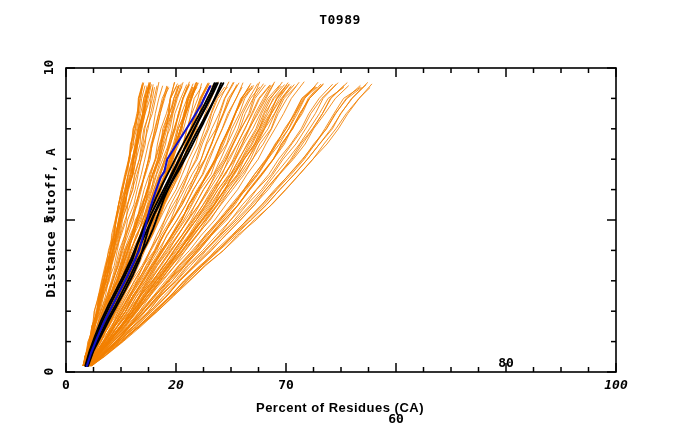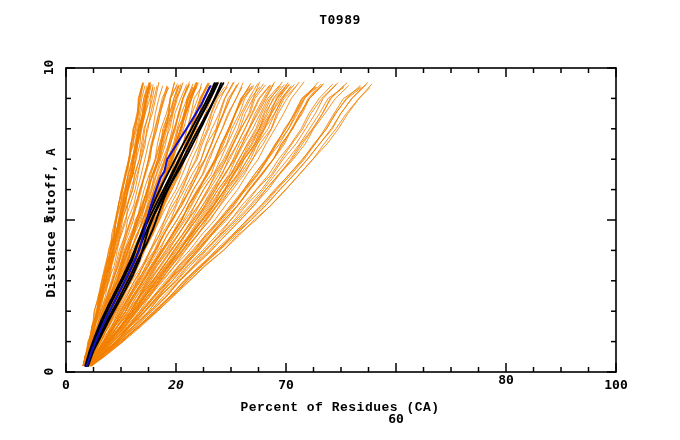--- a/index.html
+++ b/index.html
@@ -32,21 +32,21 @@
     font-weight: bold;
     color: #000000;
     letter-spacing: 0.5px;
   }
   .xlabel {
     position: absolute;
     left: 0;
     top: 400px;
     width: 680px;
     text-align: center;
-    font-family: Liberation Mono, monospace;
+    font-family: Liberation Sans, sans-serif;
     font-size: 13px;
     font-weight: bold;
     color: #000000;
     letter-spacing: 0.5px;
   }
   .ylabel {
     position: absolute;
     left: -80px;
     top: 215px;
     width: 260px;
@@ -304,20 +304,20 @@
         <line x1="66" y1="68" x2="75" y2="68" stroke="#000" stroke-width="1.5"></line>
         <line x1="616" y1="68" x2="607" y2="68" stroke="#000" stroke-width="1.5"></line>
       </g>
   </svg>
 
   <div id="tick-labels">
       <div class="xtick-label" style="left: 46px; top: 377px;">0</div>
       <div class="xtick-label" style="left: 156px; top: 377px; font-style: italic;">20</div>
       <div class="xtick-label" style="left: 266px; top: 377px;">70</div>
       <div class="xtick-label" style="left: 376px; top: 377px; margin-top: 34px;">60</div>
-      <div class="xtick-label" style="left: 486px; top: 372px;">80</div>
-      <div class="xtick-label" style="left: 596px; top: 377px;">100</div>
+      <div class="xtick-label" style="left: 486px; top: 355px;">80</div>
+      <div class="xtick-label" style="left: 596px; top: 377px; font-style: italic;">100</div>
       <div class="ytick-label" style="left: 38px; top: 364px;">0</div>
       <div class="ytick-label" style="left: 38px; top: 212px;">5</div>
       <div class="ytick-label" style="left: 38px; top: 60px;">10</div>
     </div>
 
 </div>
 
 </body></html>

